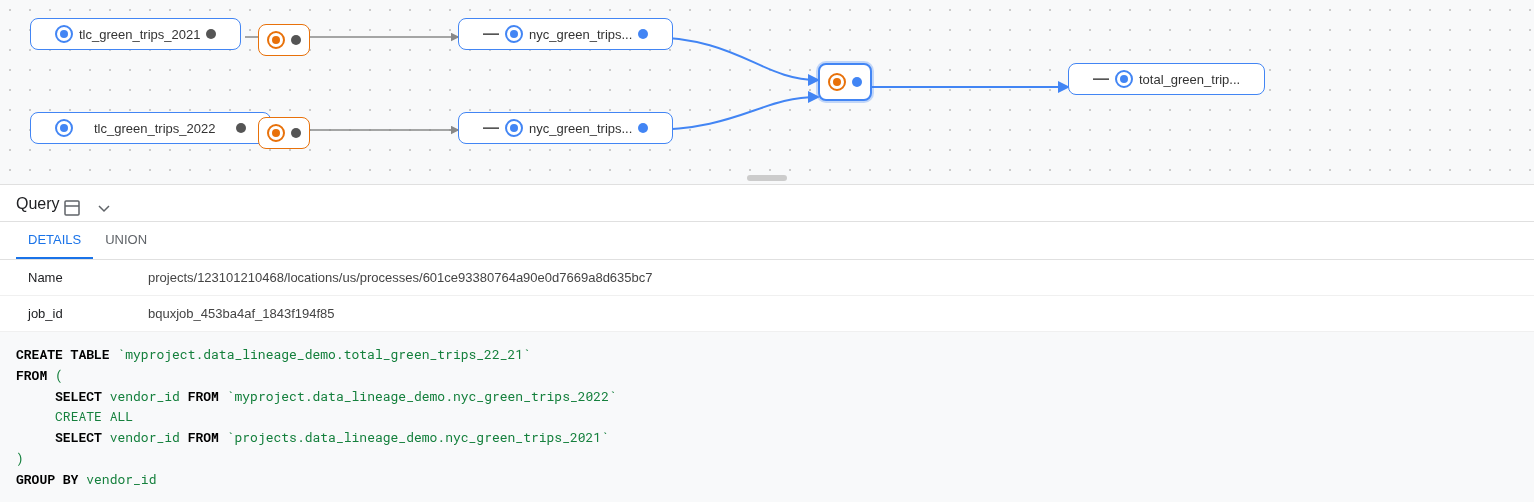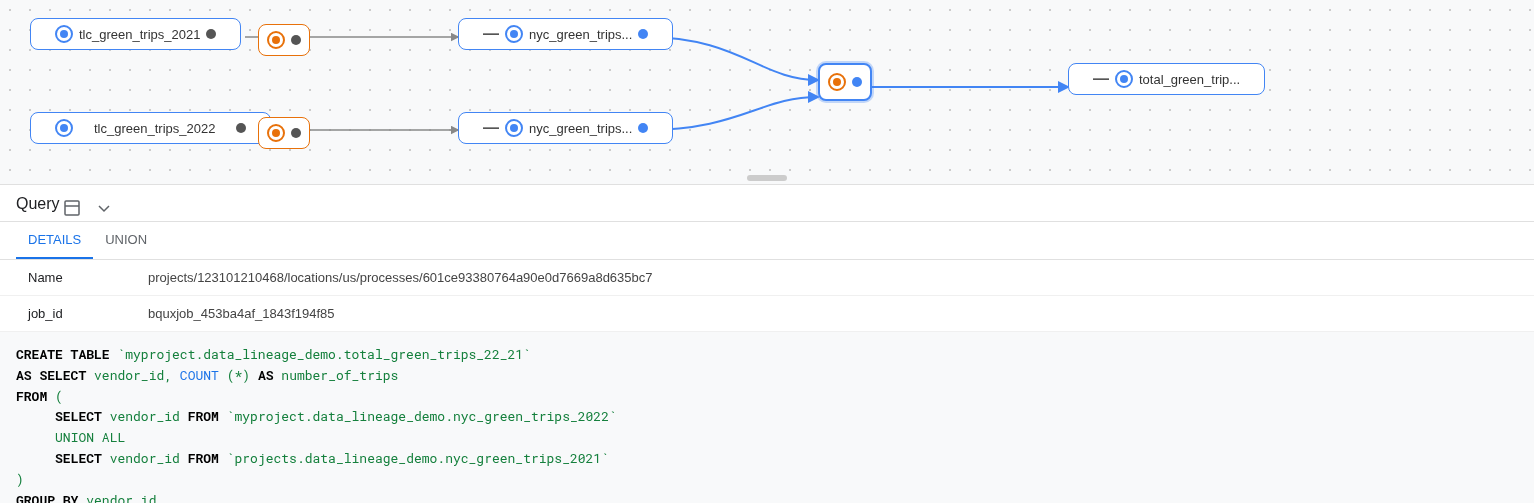--- a/index.html
+++ b/index.html
@@ -300,45 +300,37 @@
     </div>
   </div>
 
   <div class="code-area">
 
     <span class="code-line">
       <span class="kw">CREATE TABLE</span>
       <span class="plain"> `myproject.data_lineage_demo.total_green_trips_22_21`</span>
     </span>
 
-    <span class="code-line">
-      <span class="kw">AS SELECT</span>
-      <span class="plain"> vendor_id, </span>
-      <span class="str-blue">COUNT</span>
-      <span class="plain">(*) </span>
-      <span class="kw">AS</span>
-      <span class="plain"> number_of_trips</span>
-    </span>
 
     <span class="code-line">
       <span class="kw">FROM</span>
       <span class="plain"> (</span>
     </span>
 
     <span class="code-line">
       <span class="plain">&nbsp;&nbsp;&nbsp;&nbsp;</span>
       <span class="kw">SELECT</span>
       <span class="plain"> vendor_id </span>
       <span class="kw">FROM</span>
       <span class="plain"> `myproject.data_lineage_demo.nyc_green_trips_2022`</span>
     </span>
 
     <span class="code-line">
       <span class="plain">&nbsp;&nbsp;&nbsp;&nbsp;</span>
-      <span class="plain">UNION ALL</span>
+      <span class="plain">CREATE ALL</span>
     </span>
 
     <span class="code-line">
       <span class="plain">&nbsp;&nbsp;&nbsp;&nbsp;</span>
       <span class="kw">SELECT</span>
       <span class="plain"> vendor_id </span>
       <span class="kw">FROM</span>
       <span class="plain"> `projects.data_lineage_demo.nyc_green_trips_2021`</span>
     </span>
 

